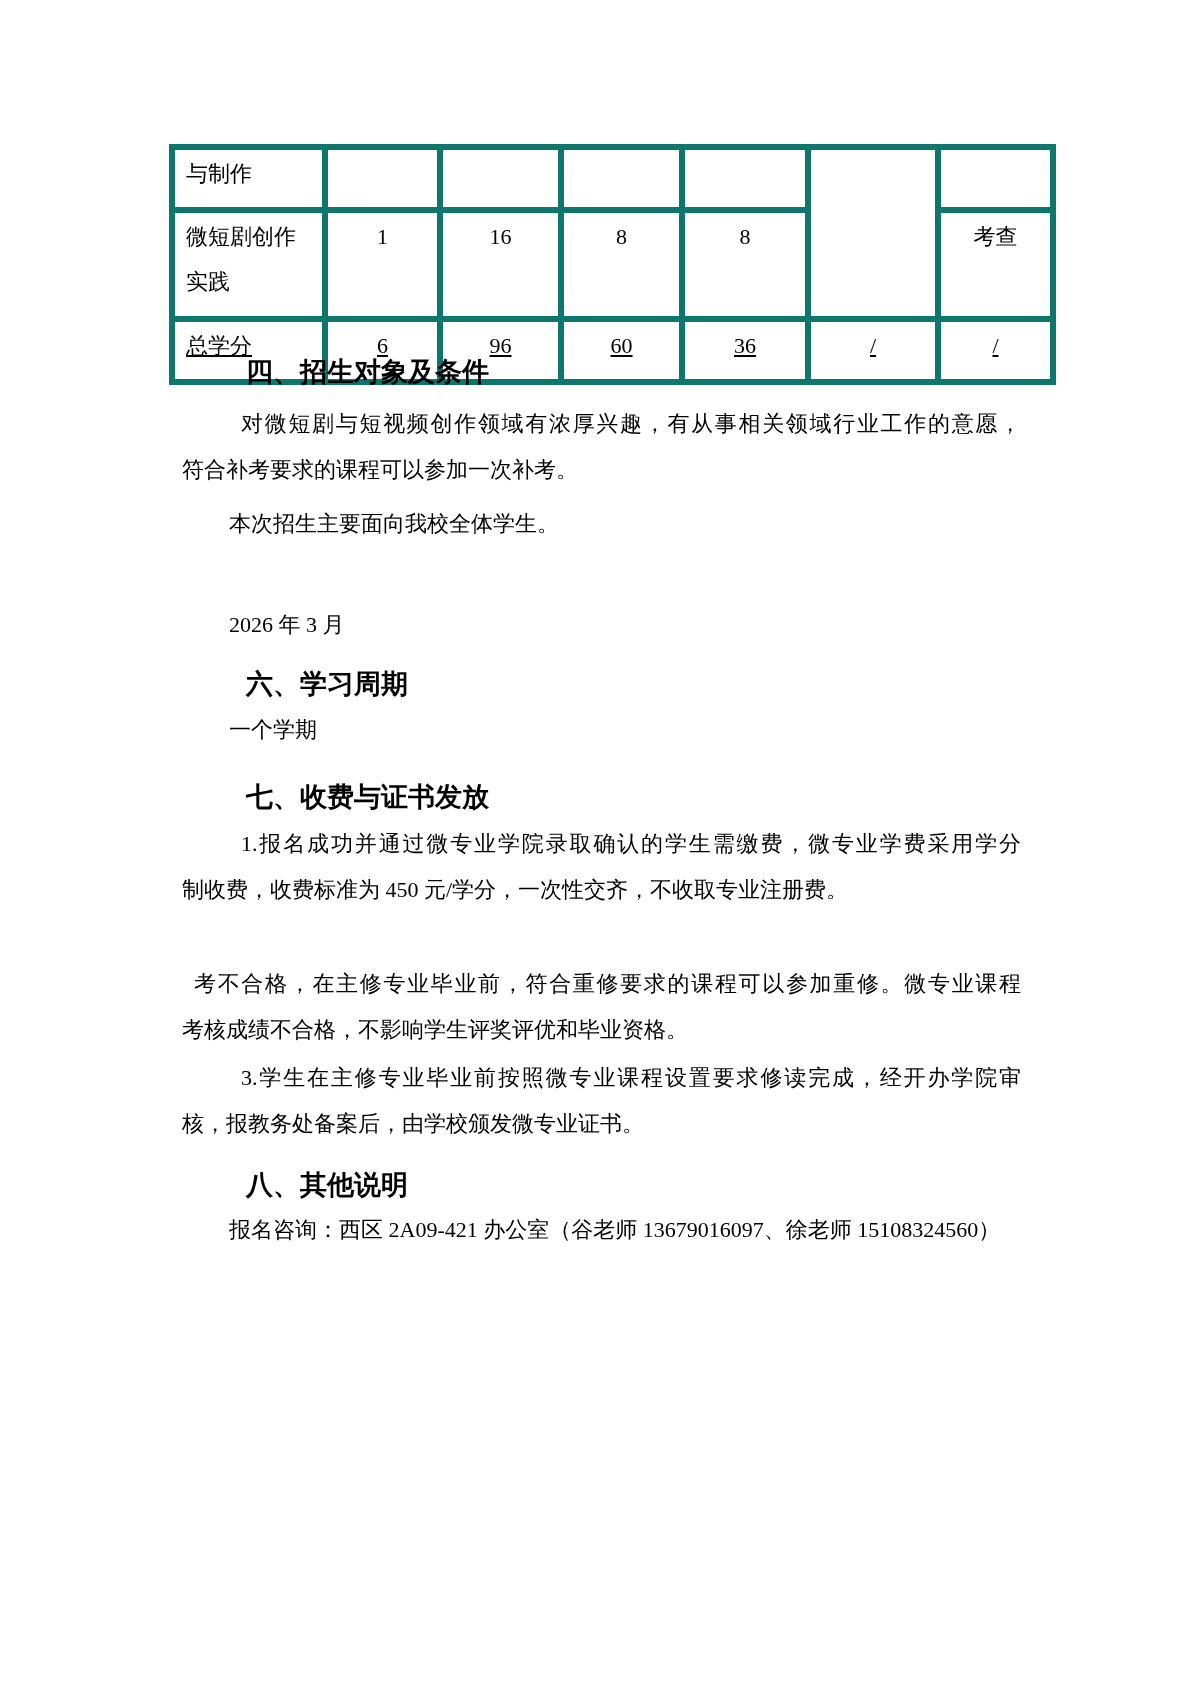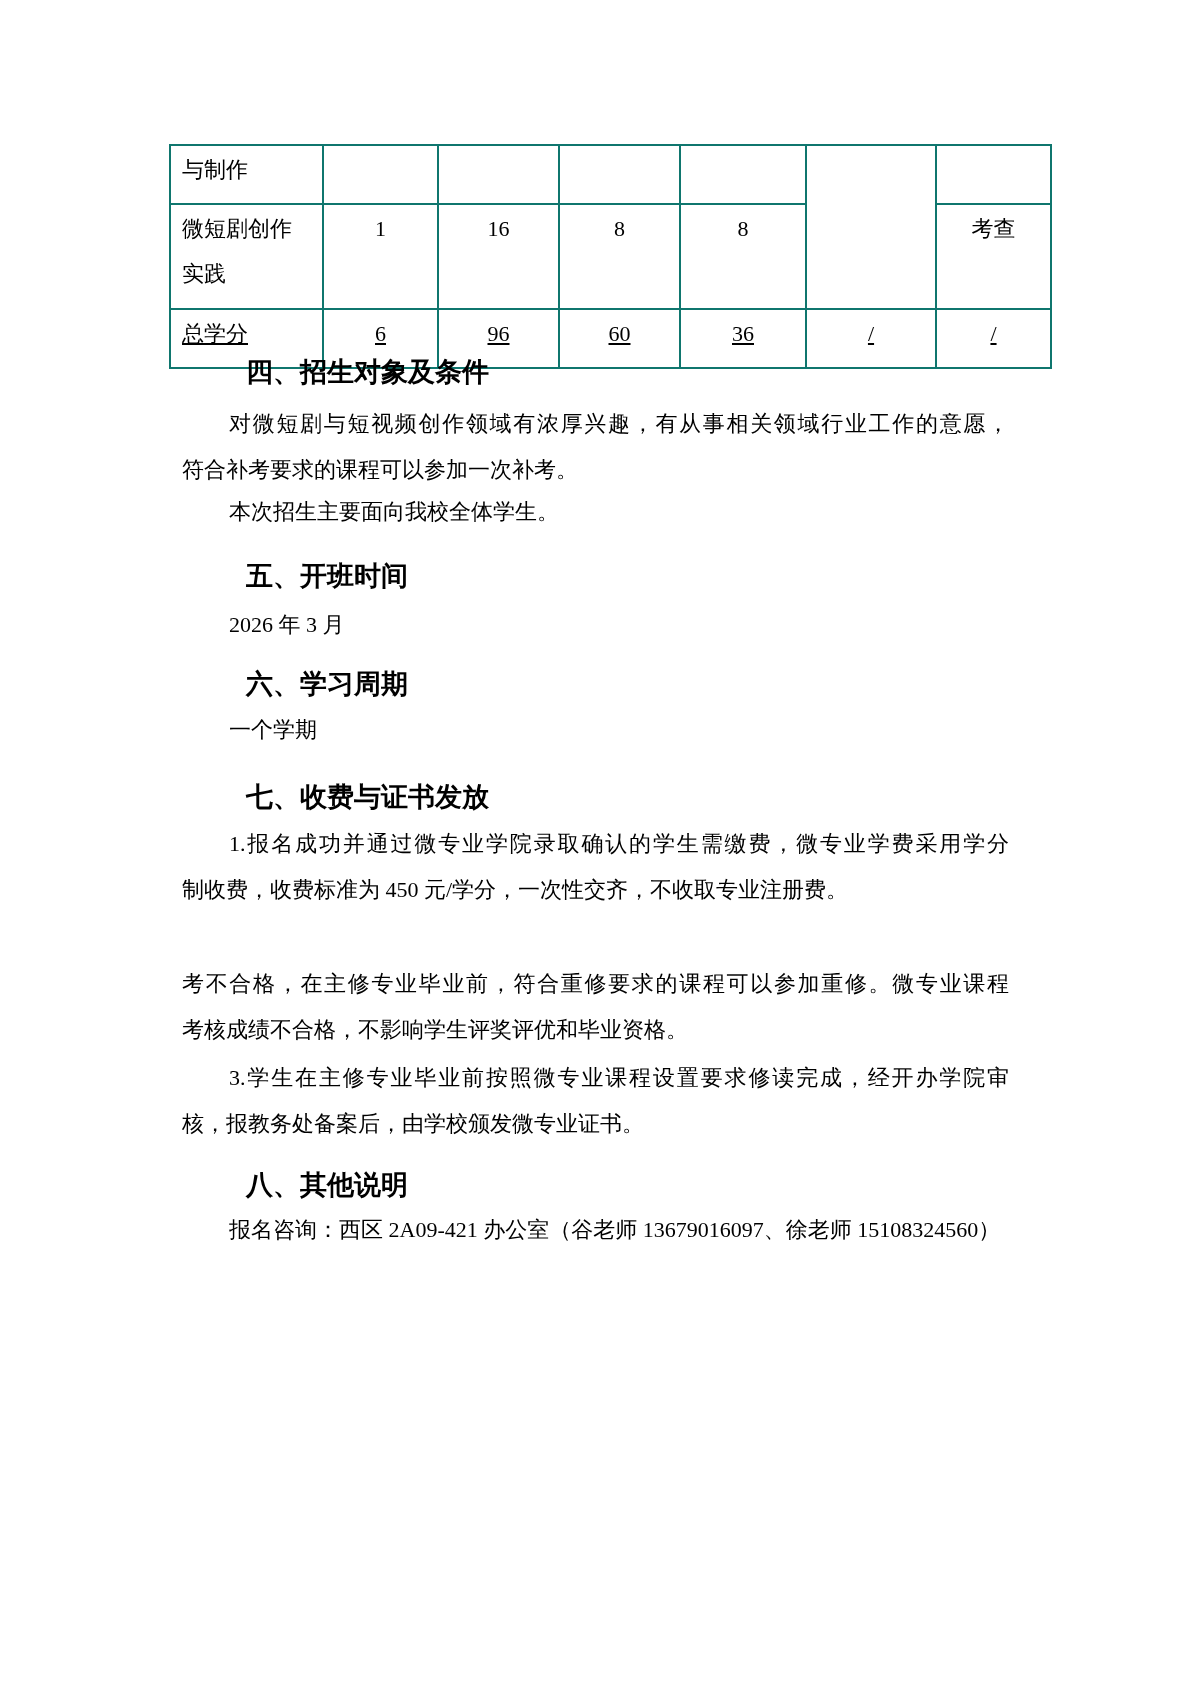--- a/index.html
+++ b/index.html
@@ -13,38 +13,38 @@
   }
   
   table.credits{
     position:absolute;left:169px;top:144px;
     border-collapse:collapse;
     table-layout:fixed;
     width:881px;
     font-size:22px;
   }
   table.credits td{
-    border:2px solid #0f766e;
+    border:6px solid #0f766e;
     vertical-align:top;
     padding:1px 0 8px 0;
     line-height:45px;
   }
   table.credits td.label{ text-align:left; padding-left:11px; }
   table.credits td.num{ text-align:center; }
   table.credits tr.r1 td{ height:48px; }
   table.credits tr.r2 td{ height:94px; }
   table.credits tr.r3 td{ height:48px;text-decoration:underline; }
   
   .line{
     position:absolute;left:182px;width:827px;
     font-size:22px;line-height:46px;
     white-space:normal;
   }
   .ind{ text-indent:47px; }
-  .fill{ text-align:justify; text-align-last:justify; }
+  .fill{ text-align:justify; text-align-last:justify;margin-left:12px; }
   .sec{
     position:absolute;left:182px;width:827px;
     margin:8px;
     font-family:"Liberation Sans","DejaVu Sans",sans-serif;
     font-weight:bold;
     font-size:27px;line-height:46px;
     text-indent:56px;
   }
 </style>
 </head>
@@ -91,23 +91,22 @@
       <td class="num">36</td>
       <td class="num">/</td>
       <td class="num">/</td>
     </tr>
   </tbody>
     </table>
 
   <h2 class="sec" style="top:341px">四、招生对象及条件</h2>
   <div class="line ind fill" style="top:401px">对微短剧与短视频创作领域有浓厚兴趣，有从事相关领域行业工作的意愿，</div>
   <div class="line" style="top:447px">符合补考要求的课程可以参加一次补考。</div>
-  <div class="line ind" style="top:489px">本次招生主要面向我校全体学生。</div>
+  <div class="line ind" style="top:501px">本次招生主要面向我校全体学生。</div>
 
-  <h2 class="sec" style="top:545px">五、开班时间</h2>
   <div class="line ind" style="top:602px">2026 年 3 月</div>
 
   <h2 class="sec" style="top:653px">六、学习周期</h2>
   <div class="line ind" style="top:707px">一个学期</div>
 
   <h2 class="sec" style="top:766px">七、收费与证书发放</h2>
   <div class="line ind fill" style="top:821px">1.报名成功并通过微专业学院录取确认的学生需缴费，微专业学费采用学分</div>
   <div class="line" style="top:867px">制收费，收费标准为 450 元/学分，一次性交齐，不收取专业注册费。</div>
   <div class="line fill" style="top:961px">考不合格，在主修专业毕业前，符合重修要求的课程可以参加重修。微专业课程</div>
   <div class="line" style="top:1007px">考核成绩不合格，不影响学生评奖评优和毕业资格。</div>

